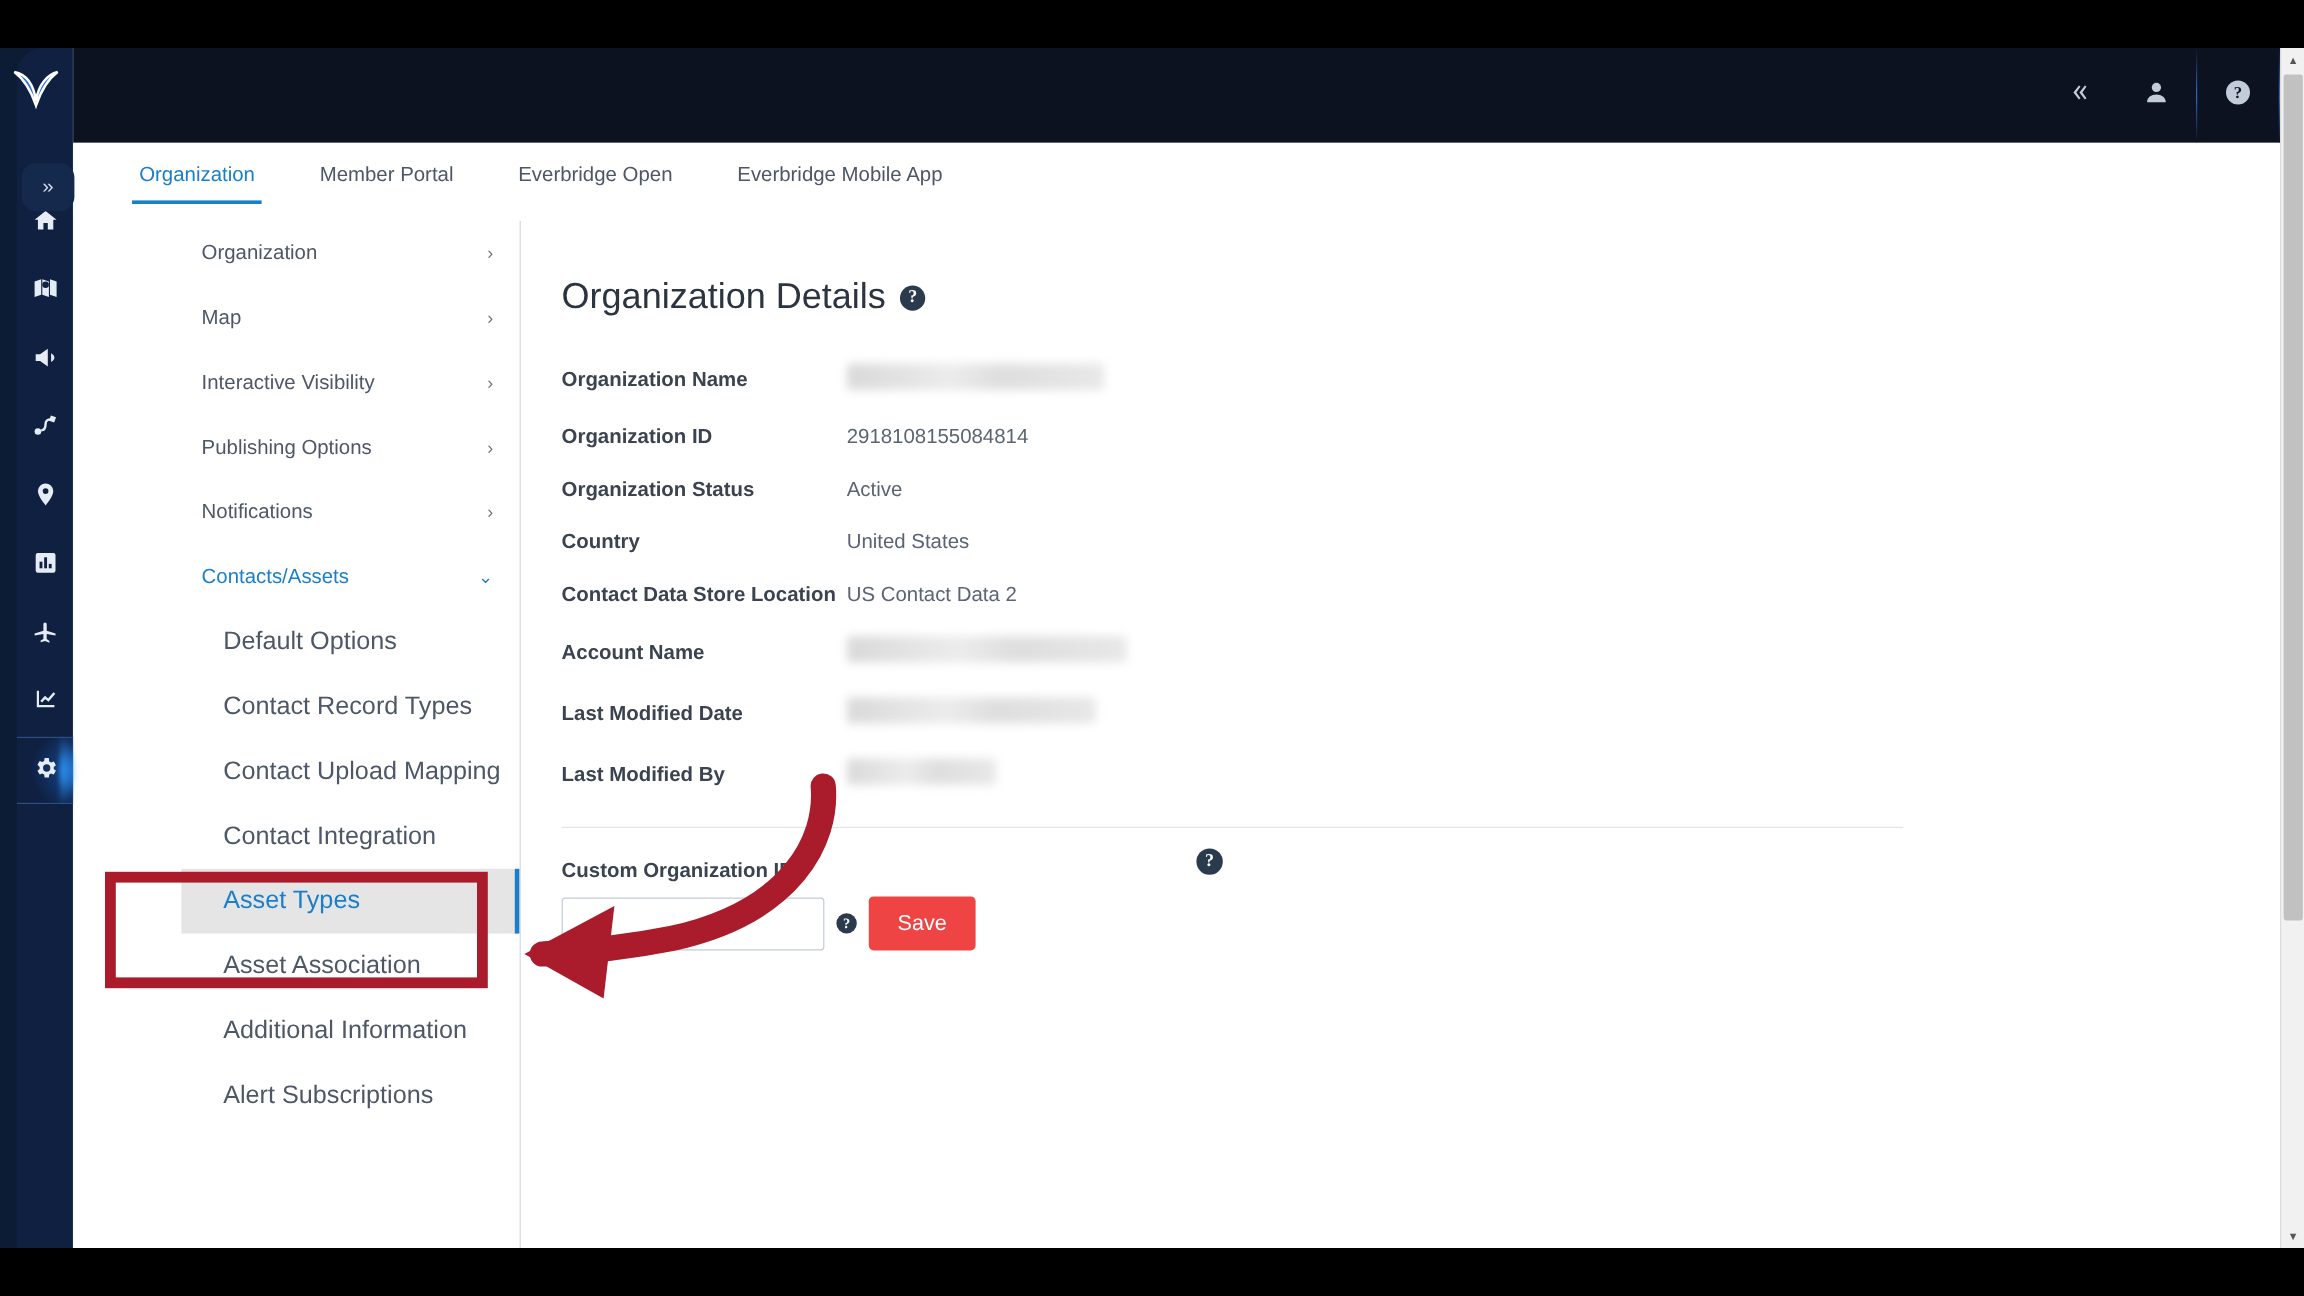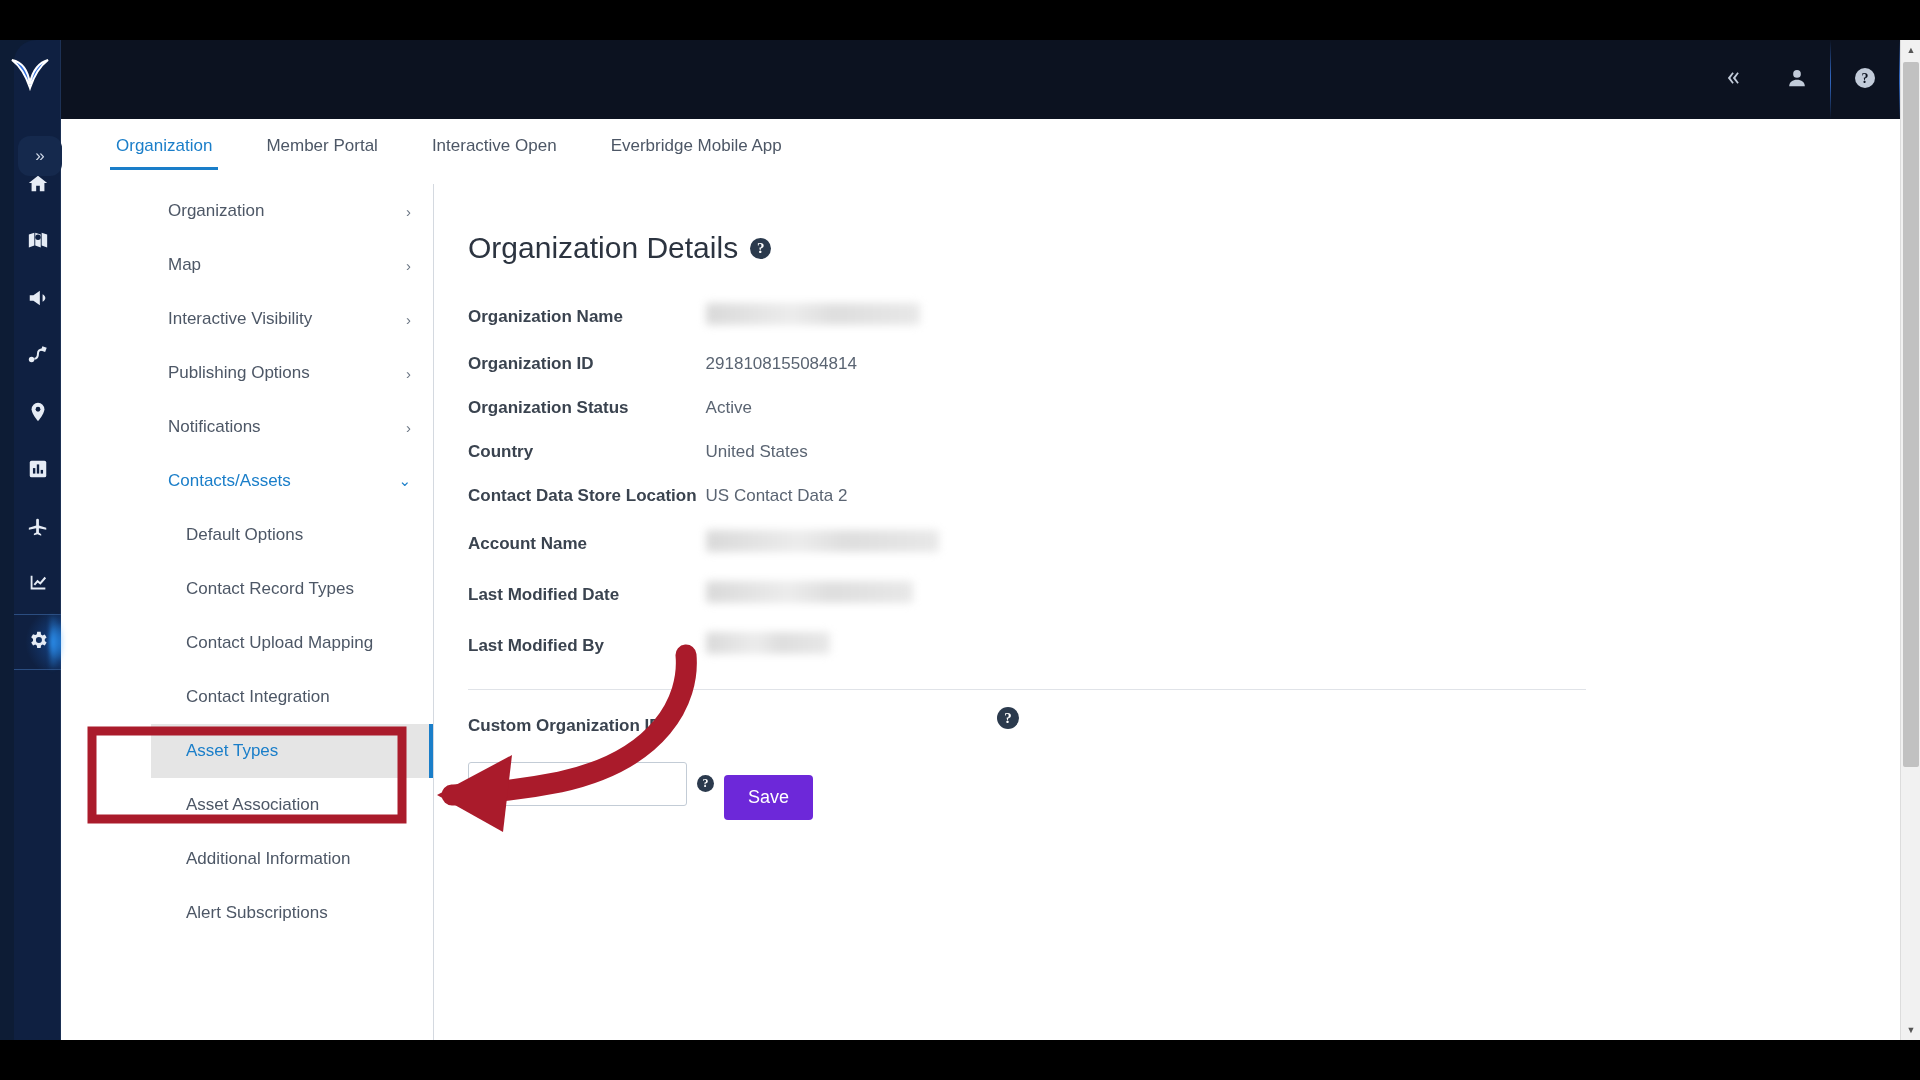--- a/index.html
+++ b/index.html
@@ -122,21 +122,21 @@
   }
   .nav-row {
     height: 54px; display: flex; align-items: center; justify-content: space-between;
     padding: 0 22px 0 17px; font-size: 17px; color: #4d5766;
   }
   .nav-row.open { color: #1a7ec9; }
   .nav-row .chev { color: #6b7684; font-size: 15px; }
   .nav-row.open .chev { color: #1a7ec9; }
   .sub-row {
     height: 54px; display: flex; align-items: center;
-    padding-left: 35px; font-size: 17px; color: #4d5766;
+    padding-left: 35px; font-size: 21px; color: #4d5766;
     position: relative;
   }
   .sub-row.selected {
     background: #e5e5e5; color: #1a7ec9;
     margin-right: 3px;
   }
   .sub-row.selected::after {
     content: ""; position: absolute; right: -3px; top: 0;
     width: 4px; height: 100%; background: #1a7ec9;
   }
@@ -165,22 +165,22 @@
   .divider { height: 1px; background: #e0e3e8; margin: 18px 0 0; width: 1118px; }
 
   .custom-block { margin-top: 26px; position: relative; }
   .custom-label { font-size: 17px; color: #3a434f; font-weight: bold; margin-bottom: 11px; }
   .custom-row { display: flex; align-items: center; gap: 10px; }
   .custom-input {
     width: 219px; height: 44px; border: 1px solid #c3ccd6; border-radius: 3px;
     background: #fff; font-size: 16px; padding: 0 10px; color: #333;
   }
   .save-btn {
-    background: #6d28d9; color: #ffffff; border: none; border-radius: 4px;
-    font-size: 18px; padding: 12px 24px; font-family: "Liberation Sans", sans-serif; margin-top: 28px;
+    background: #ef4444; color: #ffffff; border: none; border-radius: 4px;
+    font-size: 18px; padding: 12px 24px; font-family: "Liberation Sans", sans-serif;
   }
 
   
   #anno { position: absolute; left: 0; top: 0; width: 1920px; height: 1080px; pointer-events: none; }
 
   
   #vscroll {
     position: absolute; right: 0; top: 40px; width: 20px; height: 1000px;
     background: #f1f1f1; border-left: 1px solid #dcdcdc;
   }
@@ -312,21 +312,21 @@
         </span>
       </div>
       <div class="hdr-sep"></div>
     </div>
 
     <div id="content">
 
       <div id="tabs">
         <div class="tab active">Organization</div>
         <div class="tab">Member Portal</div>
-        <div class="tab">Interactive Open</div>
+        <div class="tab">Everbridge Open</div>
         <div class="tab">Everbridge Mobile App</div>
       </div>
 
       <div id="nav">
         <div class="nav-row">
           <span>Organization</span>
           <span class="chev">›</span>
         </div>
         <div class="nav-row">
           <span>Map</span>

